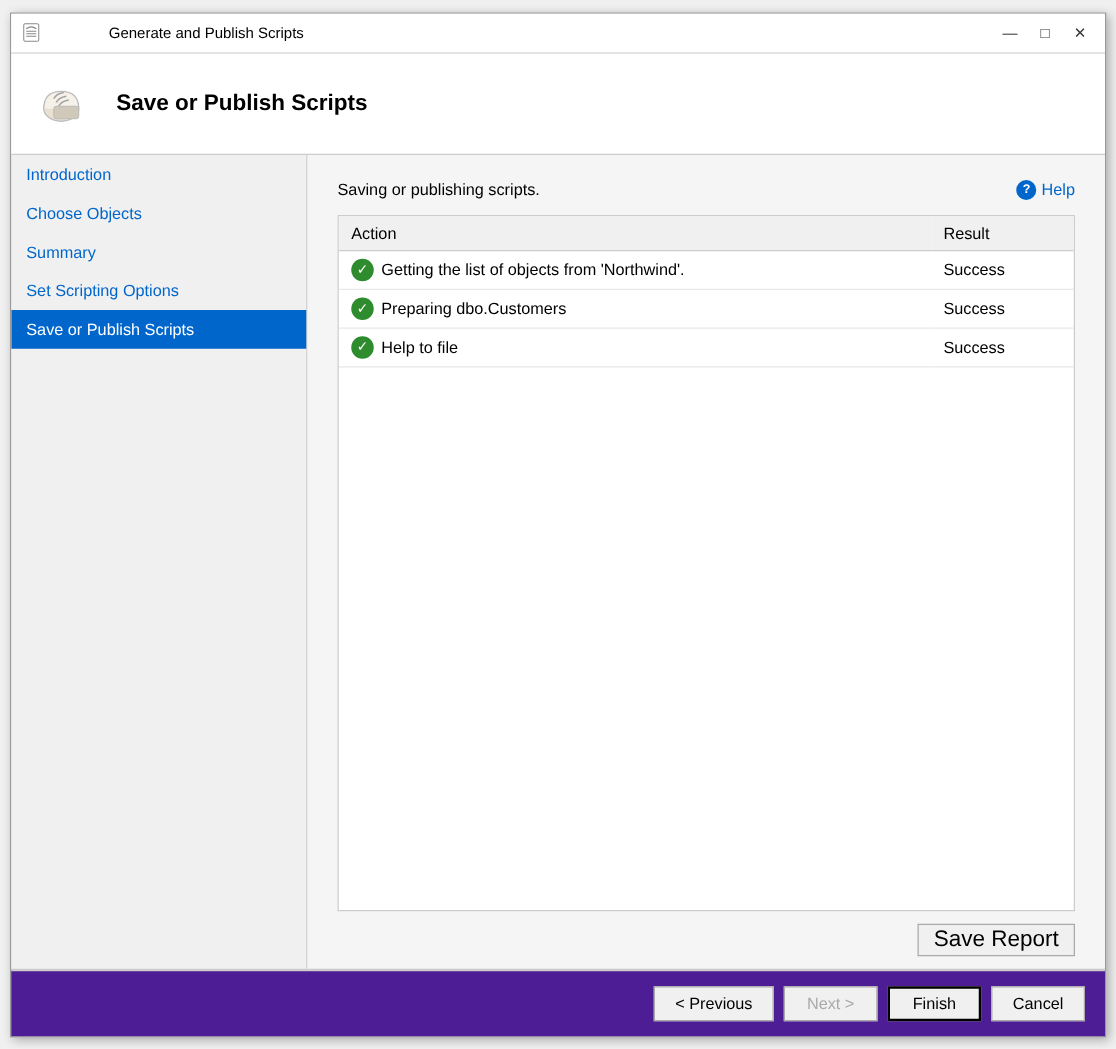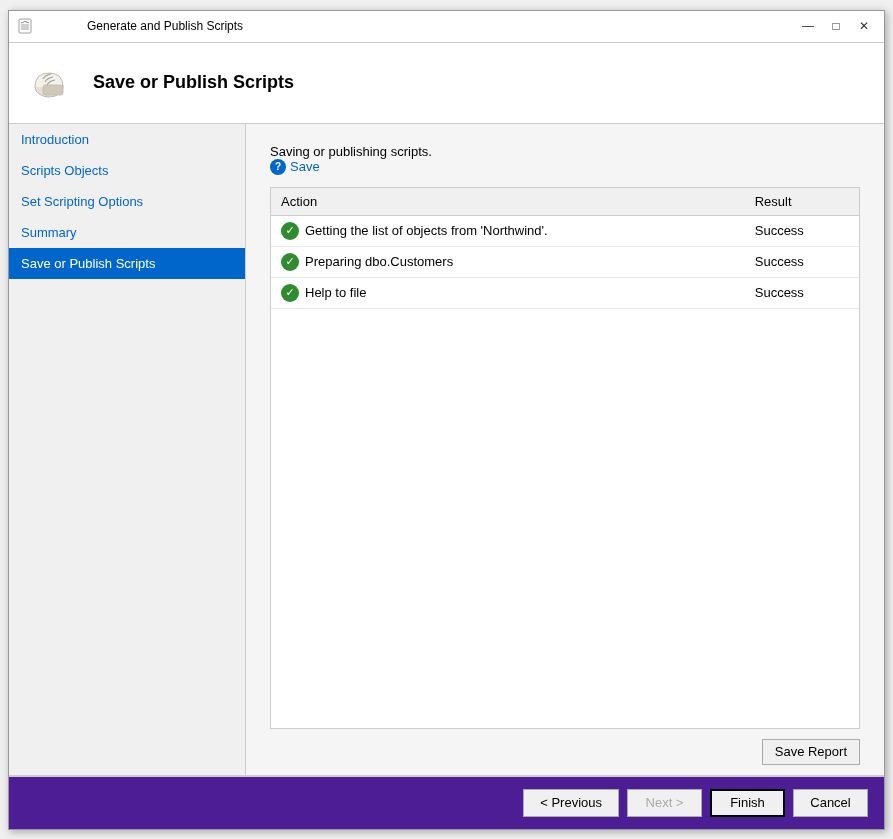--- a/index.html
+++ b/index.html
@@ -117,21 +117,20 @@
       display: flex;
       flex-direction: column;
       padding: 0;
       overflow: hidden;
     }
     .main-header {
       padding: 20px 24px 12px 24px;
       display: flex;
       justify-content: space-between;
       align-items: flex-start;
-      flex-direction: column;
     }
     .main-title {
       font-size: 13px;
       font-weight: normal;
       color: #000;
     }
     .help-link {
       display: flex;
       align-items: center;
       gap: 4px;
@@ -230,21 +229,21 @@
     .btn.finish-btn {
       background: #f0f0f0;
       border: 2px solid #000000;
     }
     .save-report-btn {
       height: 26px;
       padding: 0 12px;
       border: 1px solid #aaa;
       background: #f0f0f0;
       cursor: pointer;
-      font-size: 13px;
+      font-size: 18px;
       color: #000;
     }
     
     .separator {
       height: 1px;
       background: #ccc;
       margin: 0;
     }
   </style>
 </head>
@@ -281,32 +280,32 @@
         <rect x="14" y="26" width="20" height="10" rx="2" fill="#d0c8b8" stroke="#bbb" stroke-width="0.8"></rect>
       </svg>
     </div>
     <h1 class="header-title">Save or Publish Scripts</h1>
   </div>
 
   <div class="content-area">
 
     <nav class="sidebar">
       <button class="sidebar-item">Introduction</button>
-      <button class="sidebar-item">Scripts Objects</button>
+      <button class="sidebar-item">Choose Objects</button>
+      <button class="sidebar-item">Summary</button>
       <button class="sidebar-item">Set Scripting Options</button>
-      <button class="sidebar-item">Summary</button>
       <button class="sidebar-item active">Save or Publish Scripts</button>
     </nav>
 
     <div class="main-panel">
       <div class="main-header">
         <span class="main-title">Saving or publishing scripts.</span>
         <div class="help-link">
           <div class="help-icon">?</div>
-          <span>Save</span>
+          <span>Help</span>
         </div>
       </div>
 
       <div class="table-container">
         <table>
           <thead>
             <tr>
               <th>Action</th>
               <th>Result</th>
             </tr>

